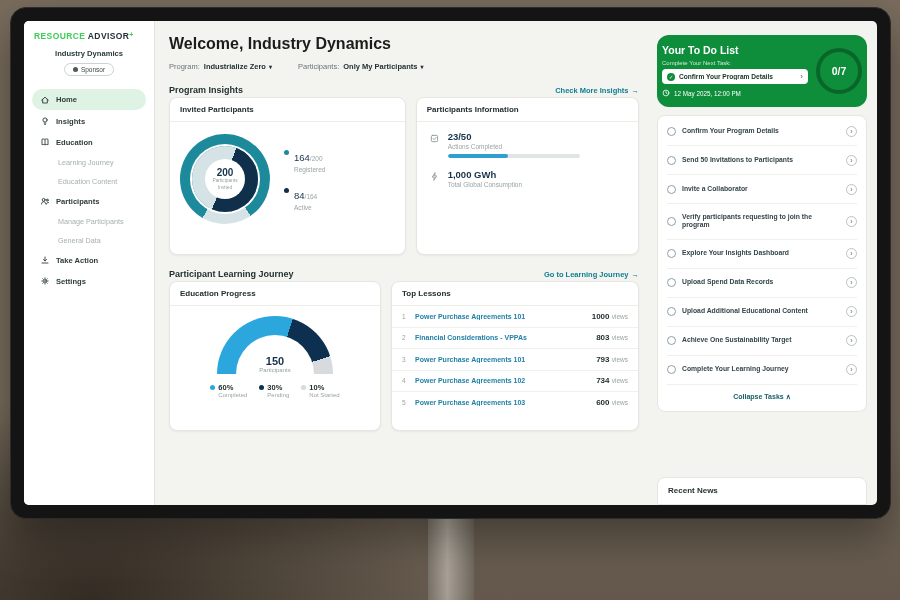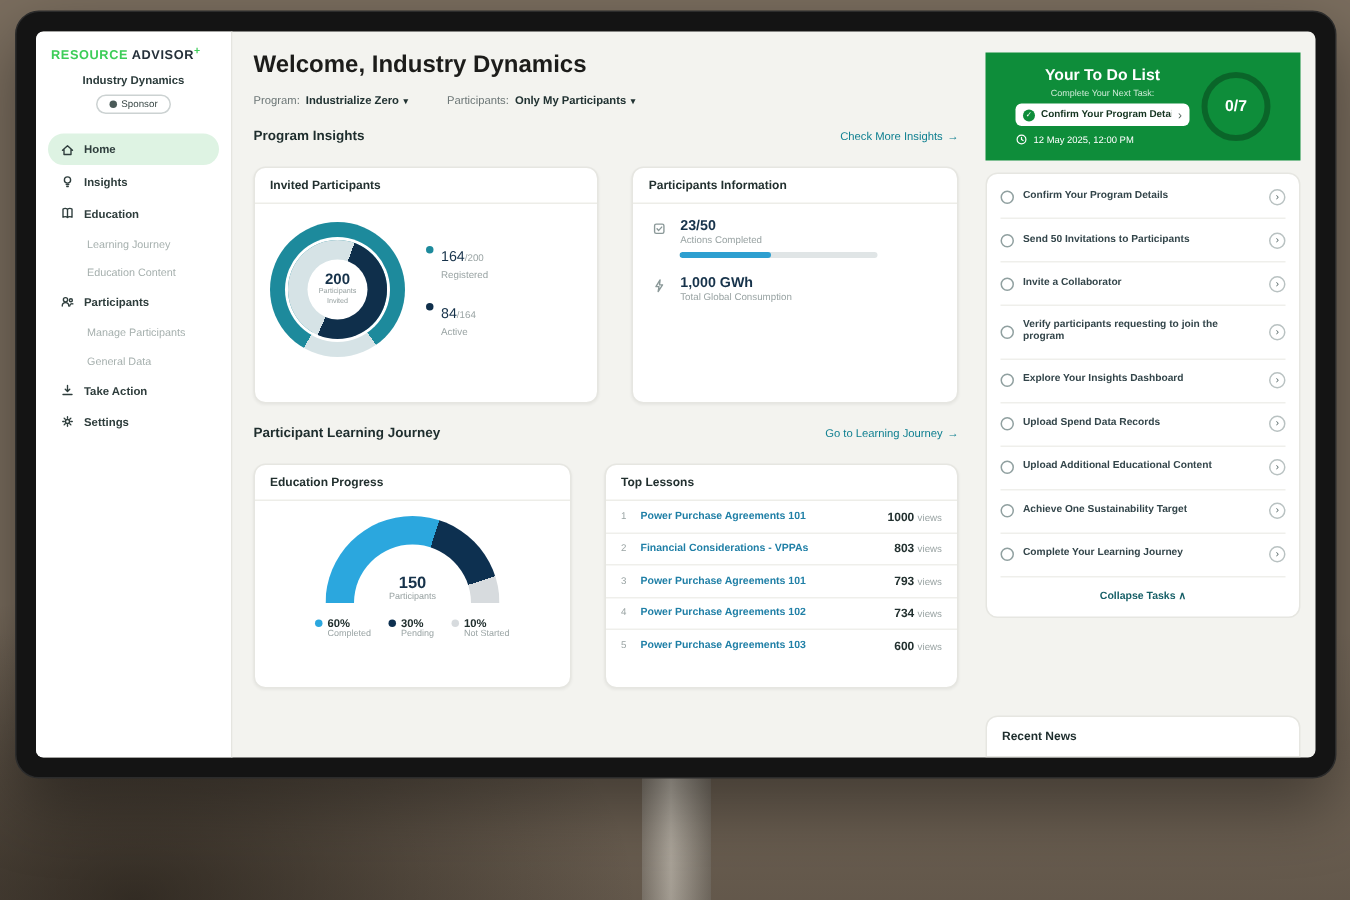--- a/index.html
+++ b/index.html
@@ -37,22 +37,22 @@
   
   .main { flex:1; padding:8px 10px 0 14px; min-width:0; }
   .welcome { font-size:16px; font-weight:bold; color:#1c1c1a; margin-top:6px; }
   .filters { display:flex; align-items:center; gap:26px; margin-top:9px; font-size:7.5px; }
   .filter { display:flex; align-items:center; gap:4px; }
   .filter .lab { color:#6c7676; }
   .filter .val { font-weight:bold; color:#213232; cursor:pointer; display:flex; align-items:center; gap:3px; }
   .filter .chev { font-size:6px; color:#213232; }
   .sect { display:flex; align-items:center; justify-content:space-between; margin-top:14px; }
   .sect .stitle { font-size:9px; font-weight:bold; color:#1e2d2d; }
-  .sect .slink { font-size:7.5px; font-weight:normal; color:#0e7f90; cursor:pointer; display:flex; gap:3px; align-items:center; }
-  .cards { display:flex; gap:22px; margin-top:16px; }
+  .sect .slink { font-size:7.5px; font-weight:bold; color:#0e7f90; cursor:pointer; display:flex; gap:3px; align-items:center; }
+  .cards { display:flex; gap:10px; margin-top:2px; }
   .card { background:#fff; border:1px solid #e6e6e1; border-radius:8px; box-shadow:0 1px 2px rgba(0,0,0,.05); overflow:hidden; }
   .card-title { font-size:8px; font-weight:bold; color:#22302f; padding:7px 10px; border-bottom:1px solid #ededE8; }
 
   .card-invited { flex:1.06; height:158px; }
   .invited-body { display:flex; align-items:center; gap:14px; padding:12px 10px; }
   .donut { position:relative; width:90px; height:90px; flex-shrink:0; }
   .donut-outer { position:absolute; inset:0; border-radius:50%; }
   .donut-inner { position:absolute; inset:12px; border-radius:50%; box-shadow:0 0 0 2px #fff; }
   .donut-hole { position:absolute; inset:25px; border-radius:50%; background:#fff;
     display:flex; flex-direction:column; align-items:center; justify-content:center; }
@@ -92,21 +92,21 @@
   .lesson-row { display:flex; align-items:center; gap:7px; padding:0 10px; height:21.5px; border-bottom:1px solid #efefeb; }
   .lesson-row:last-child { border-bottom:none; }
   .rank { font-size:6.5px; color:#9aa4a4; width:6px; }
   .lesson-title { font-size:7px; font-weight:bold; color:#1f7fa6; flex:1; cursor:pointer;
     white-space:nowrap; overflow:hidden; }
   .views { font-size:8px; font-weight:bold; color:#22302f; white-space:nowrap; }
   .views-word { font-size:6.5px; font-weight:normal; color:#9aa4a4; }
 
   
   .right { width:228px; flex-shrink:0; padding:14px 10px 0 8px; display:flex; flex-direction:column; }
-  .todo-green { background:#0e8d3a; border-radius:0; padding:9px 20px 10px; display:flex; gap:8px; color:#fff;text-align:center; }
+  .todo-green { background:#0e8d3a; border-radius:12px; padding:9px 5px 10px; display:flex; gap:8px; color:#fff; }
   .tg-left { flex:1; min-width:0; }
   .tg-title { font-size:10.5px; font-weight:bold; }
   .tg-sub { font-size:6px; color:#cdeBD6; margin:4px 0 3px; }
   .tg-next { background:#fff; border-radius:4px; padding:3px 5px; display:flex; align-items:center; gap:4px; cursor:pointer; }
   .tg-check { width:8px; height:8px; border-radius:50%; background:#0e8d3a; color:#fff; font-size:5px;
     display:flex; align-items:center; justify-content:center; flex-shrink:0; }
   .tg-next-label { font-size:6.6px; font-weight:bold; color:#14331f; flex:1; white-space:nowrap; overflow:hidden; }
   .tg-next-chev { font-size:8px; color:#53635b; }
   .tg-date { display:flex; align-items:center; gap:4px; margin-top:5px; font-size:6.3px; }
   .tg-ring { width:46px; height:46px; border-radius:50%; border:4px solid rgba(0,0,0,.28);

